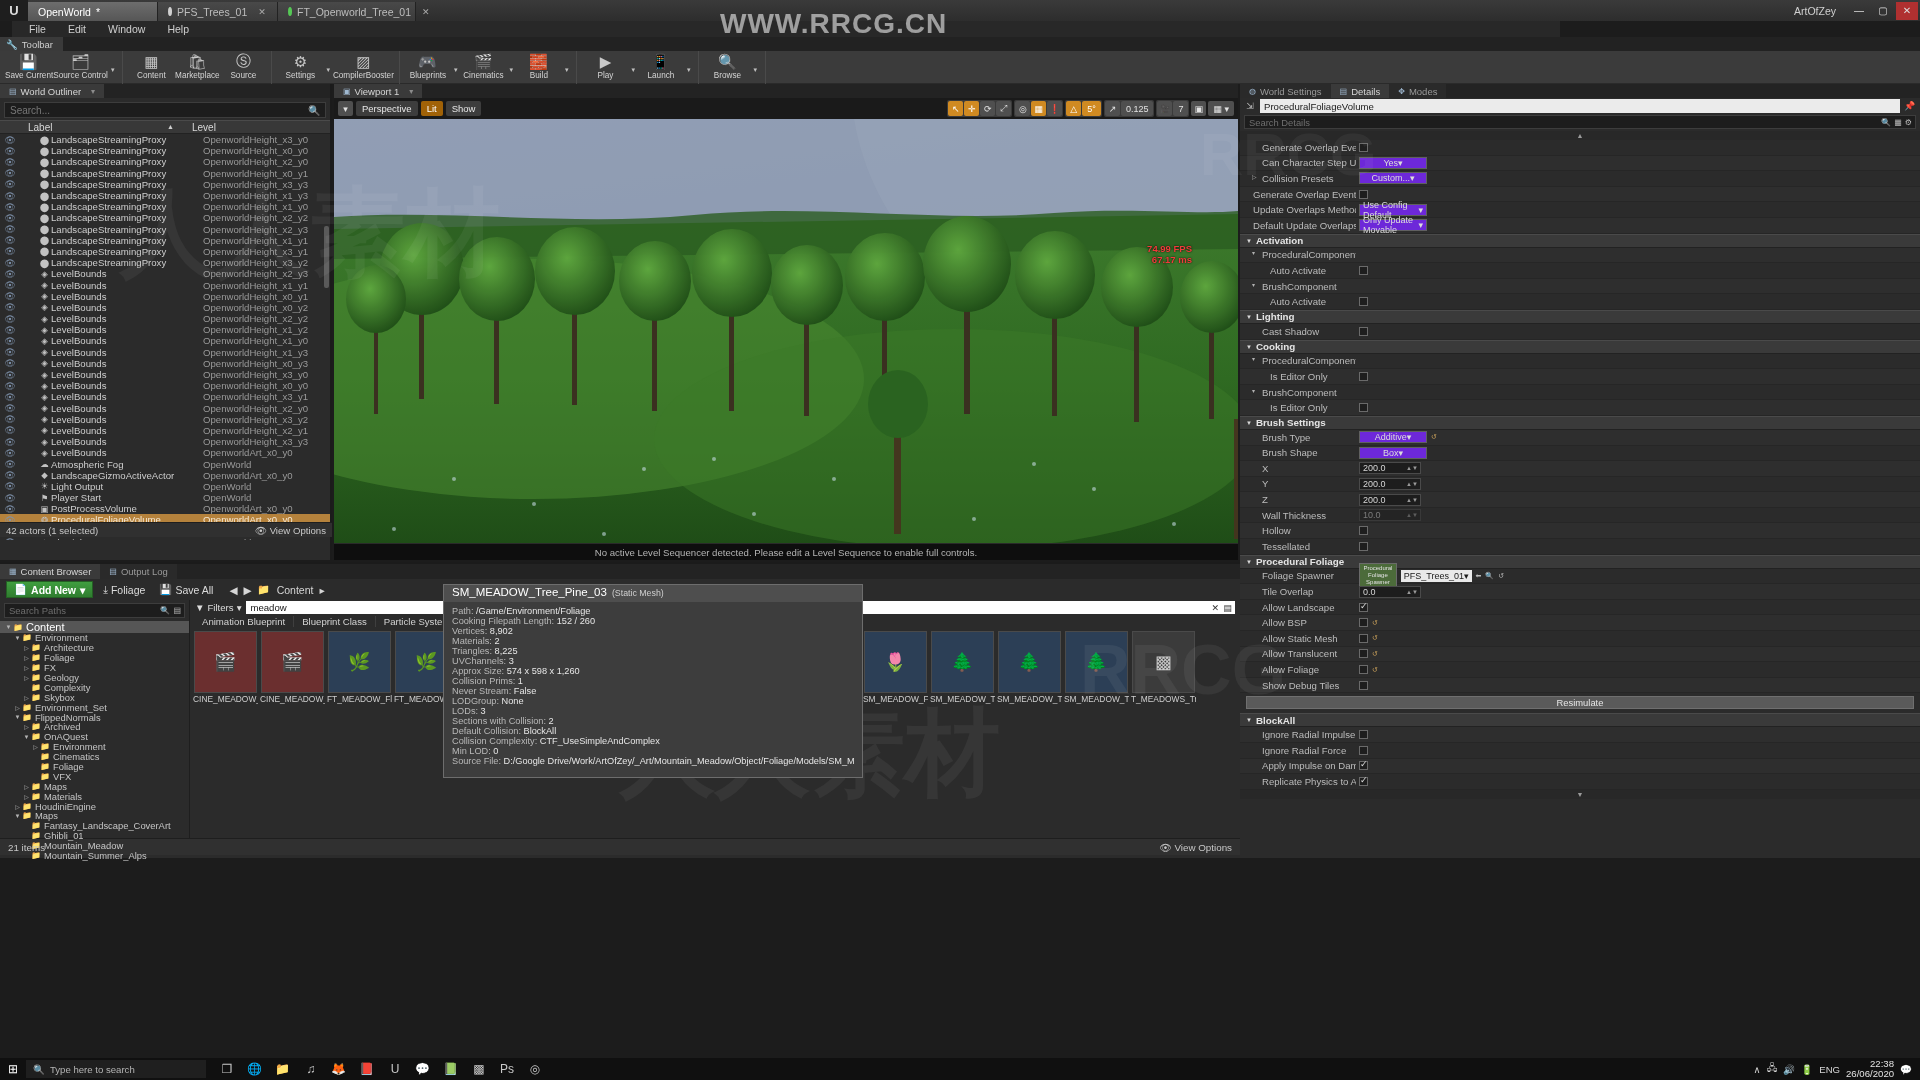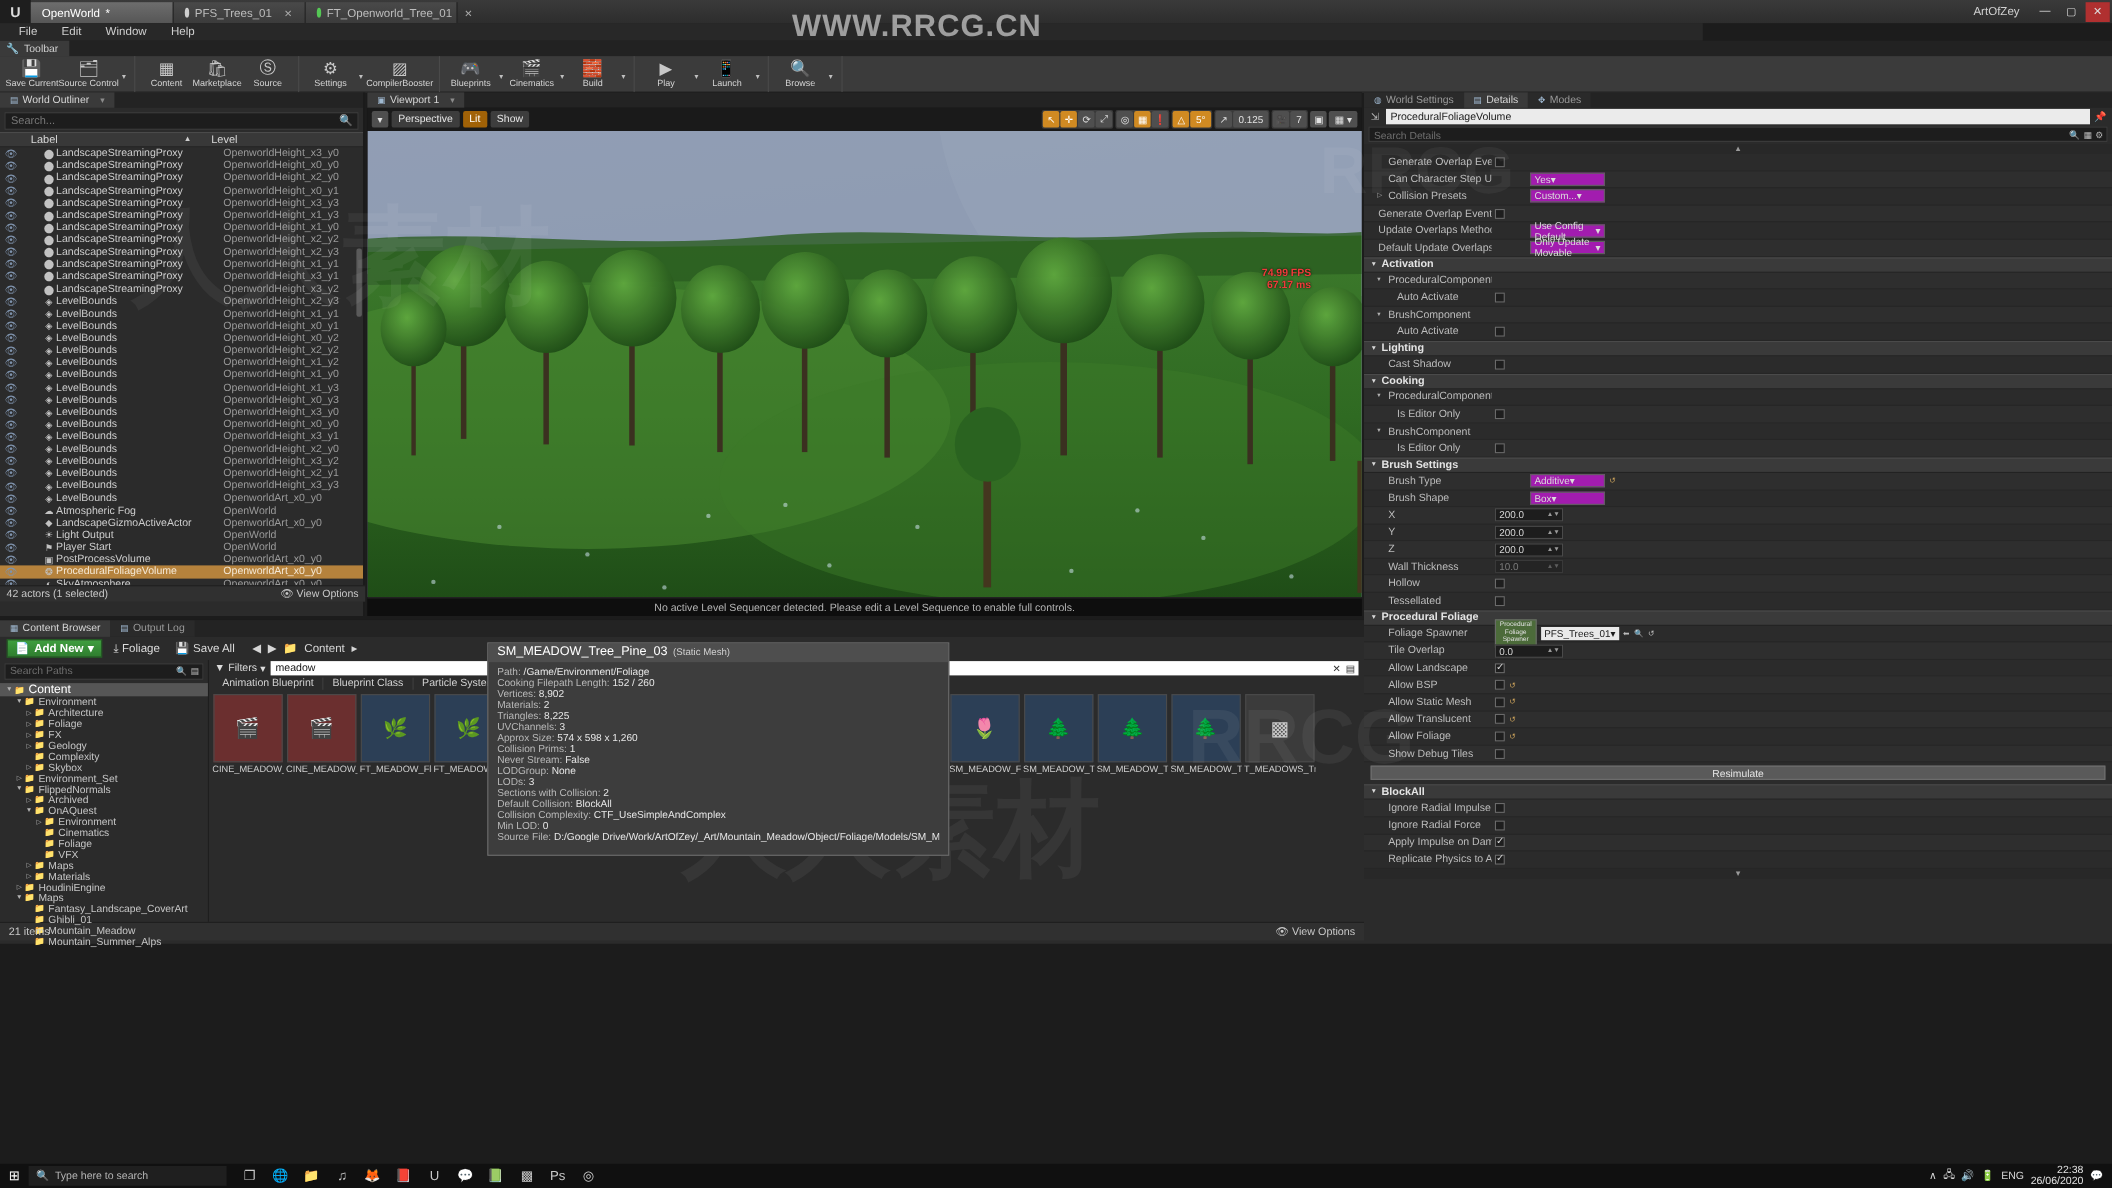--- a/index.html
+++ b/index.html
@@ -20,21 +20,21 @@
   .tab .dot.green { border-color:#55c855; }
   .tab .tclose { font-size:9px; color:#aaa; margin-left:6px; }
   .tab-w1 { width:130px; } .tab-w2 { width:120px; } .tab-w3 { width:138px; }
   .title-right { margin-left:auto; display:flex; align-items:center; height:21px; padding-right:2px; gap:2px;}
   .title-user { font-size:10.5px; color:#d0d0d0; padding:0 10px; }
   .wbtn { width:22px; height:18px; display:flex; align-items:center; justify-content:center;
     font-size:10px; color:#ddd; }
   .wbtn.close { background:#b03030; }
 
   
-  .menubar { position:absolute; left:0; top:21px; width:1548px; height:16px;
+  .menubar { position:absolute; left:12px; top:21px; width:1548px; height:16px;
     background:#282828; display:flex; align-items:center; padding-left:6px; gap:0px; }
   .menubar .mi { padding:0 11px; font-size:10.5px; color:#cfcfcf; line-height:16px; }
 
   
   .toolbar-tab { position:absolute; left:0; top:37px; width:1920px; height:14px; background:#222; }
   .toolbar-tab .ttl { display:inline-flex; align-items:center; gap:4px; height:14px;
     background:#3a3a3a; padding:0 10px 0 6px; font-size:9.5px; color:#cfcfcf; }
   .toolbar { position:absolute; left:0; top:51px; width:1920px; height:33px;
     background:#3b3b3b; border-bottom:1px solid #2a2a2a; display:flex; align-items:flex-start; }
   .tgroup { display:flex; height:33px; align-items:flex-start; border-right:1px solid #4a4a4a; padding:0 5px; }
@@ -63,21 +63,21 @@
   .ocolhdr .c2 { flex:1; }
   .olist { height:406px; overflow:hidden; position:relative; }
   .orow { height:11.2px; display:flex; align-items:center; font-size:9.6px; color:#c2c2c2; }
   .orow .eye { width:20px; text-align:center; font-size:9px; color:#7f93ad; }
   .orow .ind { width:18px; }
   .orow .ico { width:13px; text-align:center; font-size:8.5px; }
   .orow .lbl { width:152px; overflow:hidden; white-space:nowrap; color:#cdcdcd;}
   .orow .lvl { flex:1; color:#9a9a9a; overflow:hidden; white-space:nowrap;}
   .orow.sel { background:#b5823c; }
   .orow.sel .lbl, .orow.sel .lvl { color:#f5e8d4; }
-  .ostatus { position:absolute; left:0; bottom:13px; width:332px; height:15px; background:#303030;
+  .ostatus { position:absolute; left:0; bottom:23px; width:332px; height:15px; background:#303030;
     border-top:1px solid #1e1e1e; display:flex; align-items:center; justify-content:space-between;
     padding:0 6px; font-size:9.6px; color:#c8c8c8;}
   .oscroll { position:absolute; right:1px; top:142px; width:5px; height:62px; background:#5a5a5a; border-radius:2px;}
 
   
   .viewport { position:absolute; left:334px; top:84px; width:904px; height:476px; background:#141414; }
   .vp-tabbar { height:14px; background:#232323; display:flex; }
   .vp-toolbar { position:relative; height:21px; background:#1a1a1a; display:flex; align-items:center;
     padding:0 4px; gap:3px; }
   .vbtn { height:15px; display:flex; align-items:center; gap:3px; padding:0 6px; border-radius:2px;
@@ -115,22 +115,22 @@
   .prow .pl.ind2 { padding-left:30px; }
   .prow .pv { flex:1; display:flex; align-items:center; gap:4px; padding-left:3px;}
   .pexp { position:absolute; margin-left:-10px; font-size:6px; color:#b0b0b0; }
   .sect { height:14px; background:#3a3a3a; display:flex; align-items:center; gap:4px;
     padding-left:6px; font-size:9.8px; color:#e4e4e4; font-weight:bold;
     border-top:1px solid #4a4a4a; border-bottom:1px solid #222;}
   .sect .tri { font-size:6px; color:#d8d8d8;}
   .cbx { width:9px; height:9px; background:#1e1e1e; border:1px solid #6a6a6a; display:inline-block;
     position:relative; }
   .cbx.ck::after { content:"✓"; position:absolute; left:0px; top:-3px; font-size:9px; color:#dcdcdc; }
-  .sel-ctl { height:12px; background:#a21caf; border:1px solid #606060; display:flex;
-    align-items:center; justify-content:flex-start; padding:0 3px; font-size:9px; color:#dcdcdc;margin-left:32px; }
+  .sel-ctl { height:12px; background:#6d28d9; border:1px solid #606060; display:flex;
+    align-items:center; justify-content:center; padding:0 3px; font-size:9px; color:#dcdcdc; }
   .num-ctl { height:12px; background:#1d1d1d; border:1px solid #4a4a4a; display:flex;
     align-items:center; padding:0 3px; font-size:9px; color:#d6d6d6; position:relative;}
   .num-ctl .sp { position:absolute; right:2px; font-size:6px; color:#9a9a9a;}
   .scroll-arrow { height:9px; display:flex; align-items:center; justify-content:center;
     font-size:7px; color:#9a9a9a; background:#282828;}
   .resim { margin:3px 6px 0 6px; height:13px; background:#5a5a5a; border:1px solid #6f6f6f;
     display:flex; align-items:center; justify-content:center; font-size:9.4px; color:#e6e6e6;}
   .foliage-box { display:flex; align-items:center; gap:4px; }
   .foliage-thumb { width:42px; height:26px; background:#4c6b3a; border:1px solid #6a6a6a;
     font-size:6px; color:#e0e0e0; display:flex; align-items:center; justify-content:center;

